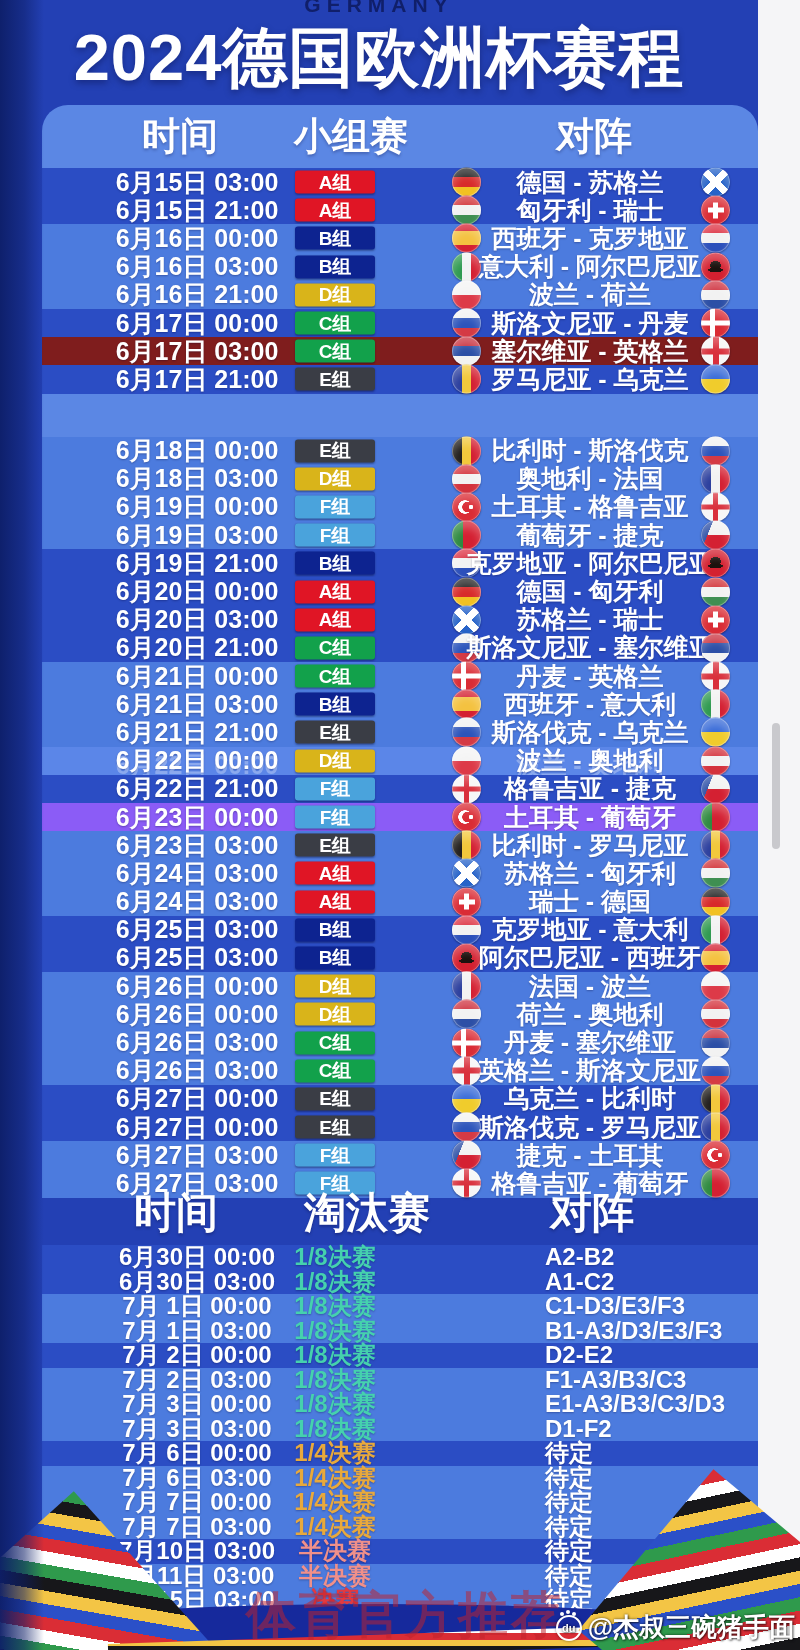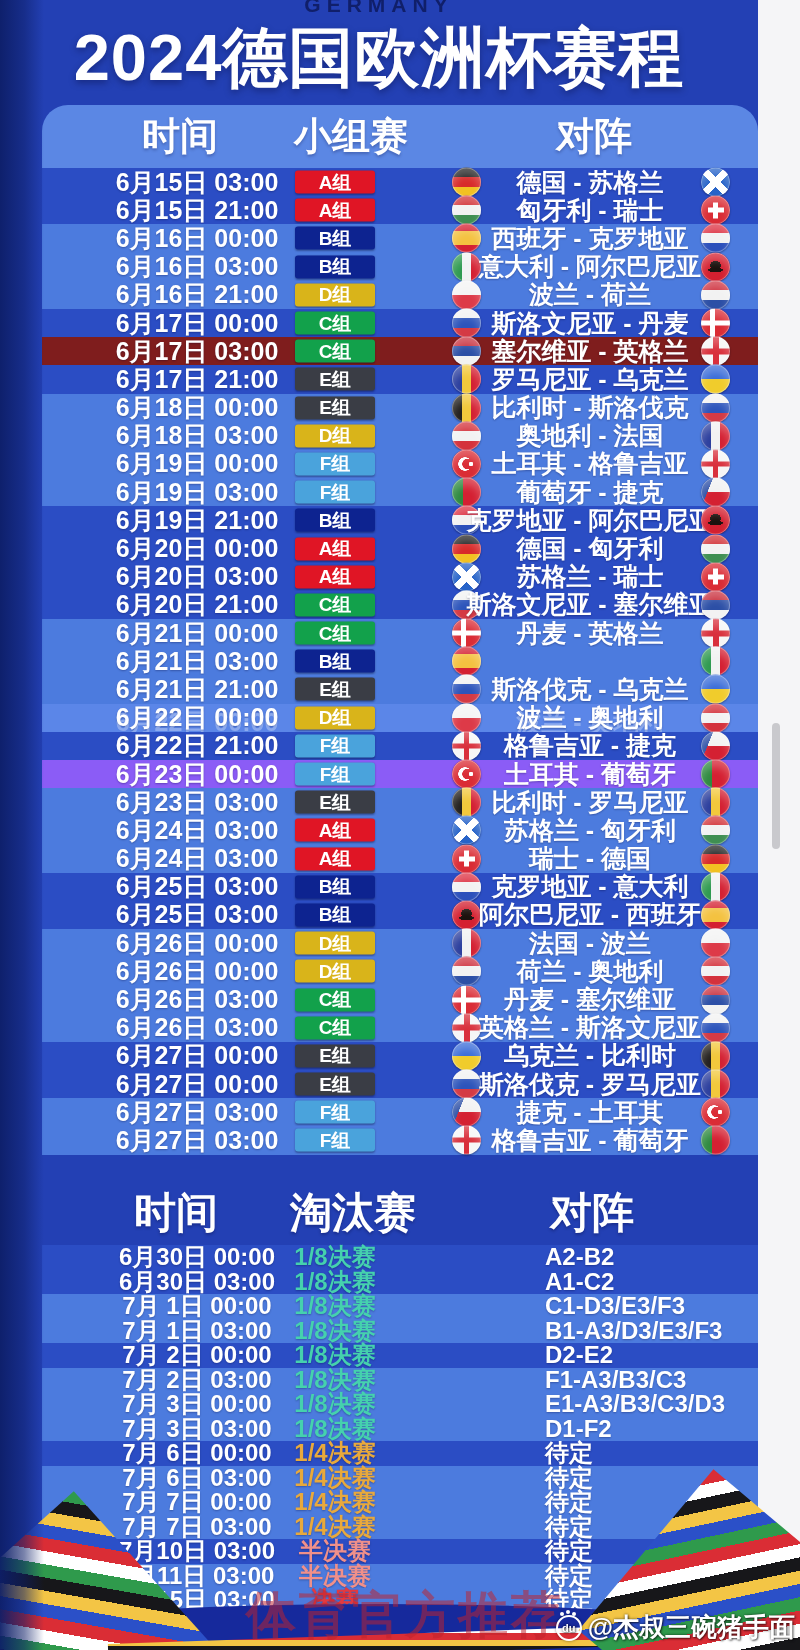--- a/index.html
+++ b/index.html
@@ -156,21 +156,21 @@
           <span class="c-match">塞尔维亚 - 英格兰</span>
           <span class="flag f-away flag-en"></span>
         </div>
         <div class="grow" style="background: rgb(43, 77, 196);">
           <span class="c-time">6月17日 21:00</span>
           <span class="badge" style="background: rgb(58, 61, 69);">E组</span>
           <span class="flag f-home flag-ro"></span>
           <span class="c-match">罗马尼亚 - 乌克兰</span>
           <span class="flag f-away flag-ua"></span>
         </div>
-        <div class="grow" style="background: rgb(76, 123, 222);">
+        <div class="grow" style="background: rgb(76, 123, 222); margin-top: 43px;">
           <span class="c-time">6月18日 00:00</span>
           <span class="badge" style="background: rgb(58, 61, 69);">E组</span>
           <span class="flag f-home flag-be"></span>
           <span class="c-match">比利时 - 斯洛伐克</span>
           <span class="flag f-away flag-sk"></span>
         </div>
         <div class="grow" style="background: rgb(76, 123, 222);">
           <span class="c-time">6月18日 03:00</span>
           <span class="badge" style="background: rgb(217, 180, 26);">D组</span>
           <span class="flag f-home flag-at"></span>
@@ -223,20 +223,21 @@
           <span class="c-time">6月21日 00:00</span>
           <span class="badge" style="background: rgb(18, 161, 75);">C组</span>
           <span class="flag f-home flag-dk"></span>
           <span class="c-match">丹麦 - 英格兰</span>
           <span class="flag f-away flag-en"></span>
         </div>
         <div class="grow" style="background: rgb(76, 123, 222);">
           <span class="c-time">6月21日 03:00</span>
           <span class="badge" style="background: rgb(13, 35, 144);">B组</span>
           <span class="flag f-home flag-es"></span>
+          <span class="c-match">西班牙 - 意大利</span>
           <span class="flag f-away flag-it"></span>
         </div>
         <div class="grow" style="background: rgb(76, 123, 222);">
           <span class="c-time">6月21日 21:00</span>
           <span class="badge" style="background: rgb(58, 61, 69);">E组</span>
           <span class="flag f-home flag-sk"></span>
           <span class="c-match">斯洛伐克 - 乌克兰</span>
           <span class="flag f-away flag-ua"></span>
         </div>
         <div class="grow glitch" style="background: rgb(91, 134, 232); padding-left: 16px;">
@@ -349,21 +350,21 @@
           <span class="badge" style="background: rgb(74, 163, 220);">F组</span>
           <span class="flag f-home flag-ge"></span>
           <span class="c-match">格鲁吉亚 - 葡萄牙</span>
           <span class="flag f-away flag-pt"></span>
         </div>
       </div>
   </div>
 
   <div class="ko-hdr">
     <span style="left:96px;width:160px;">时间</span>
-    <span style="left:253px;width:200px;">淘汰赛</span>
+    <span style="left:267px;width:200px;">淘汰赛</span>
     <span style="left:492px;width:200px;">对阵</span>
   </div>
   <div class="ko-rows" id="ko-rows">
       <div class="krow" style="background: rgb(43, 77, 196);">
         <span class="c-time">6月30日 00:00</span>
         <span class="c-stage" style="color: rgb(69, 209, 174);">1/8决赛</span>
         <span class="c-result">A2-B2</span>
       </div>
       <div class="krow" style="background: rgb(43, 77, 196);">
         <span class="c-time">6月30日 03:00</span>

